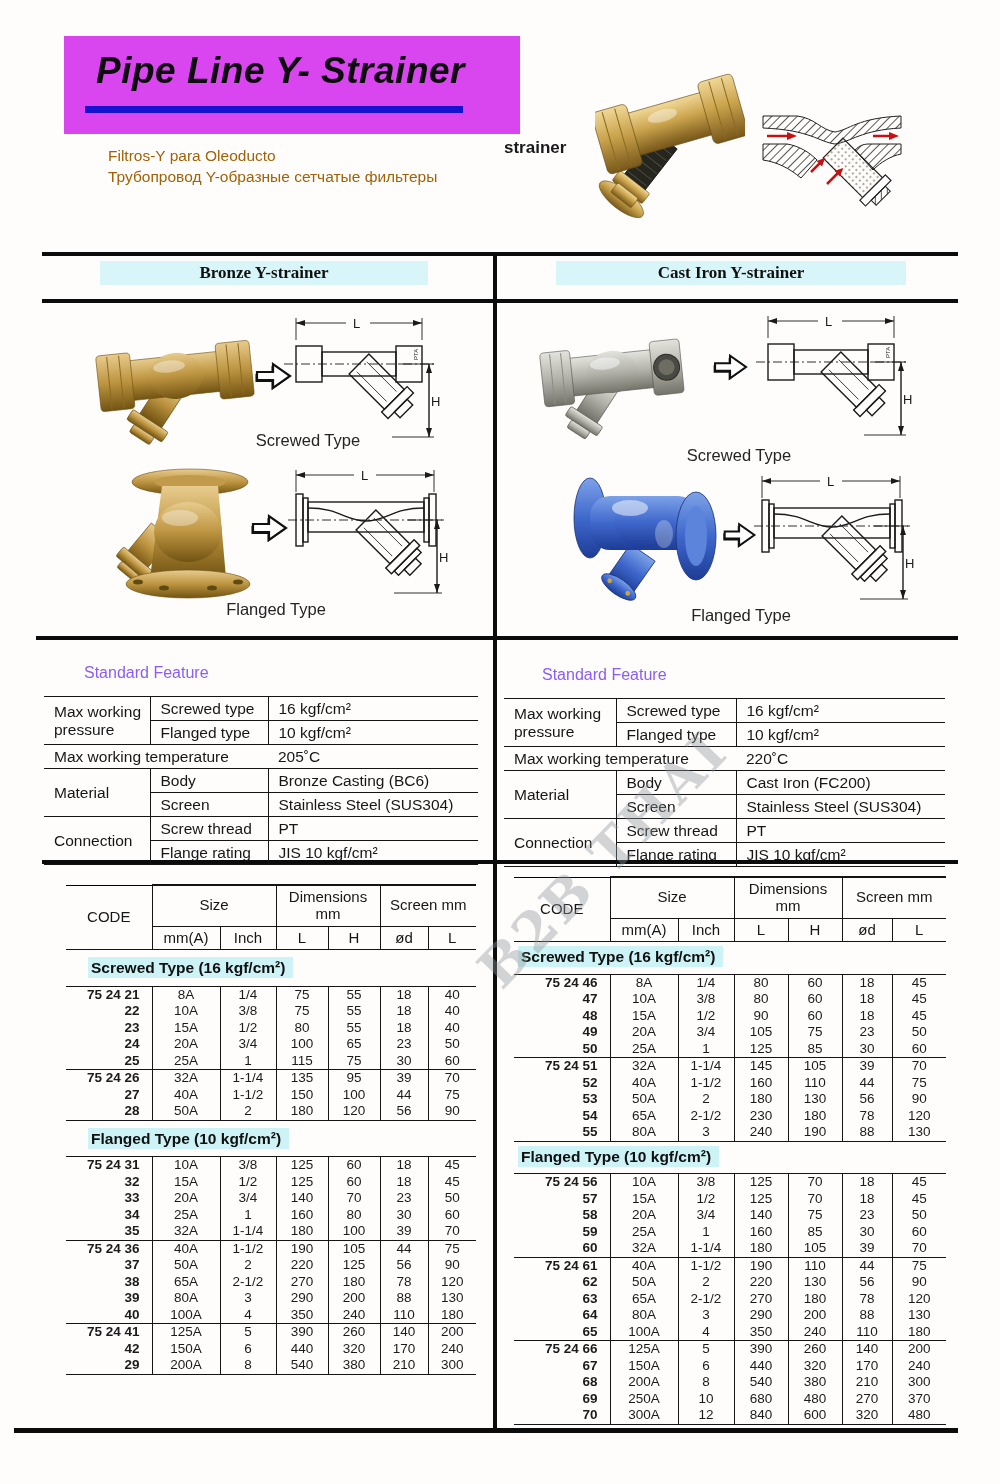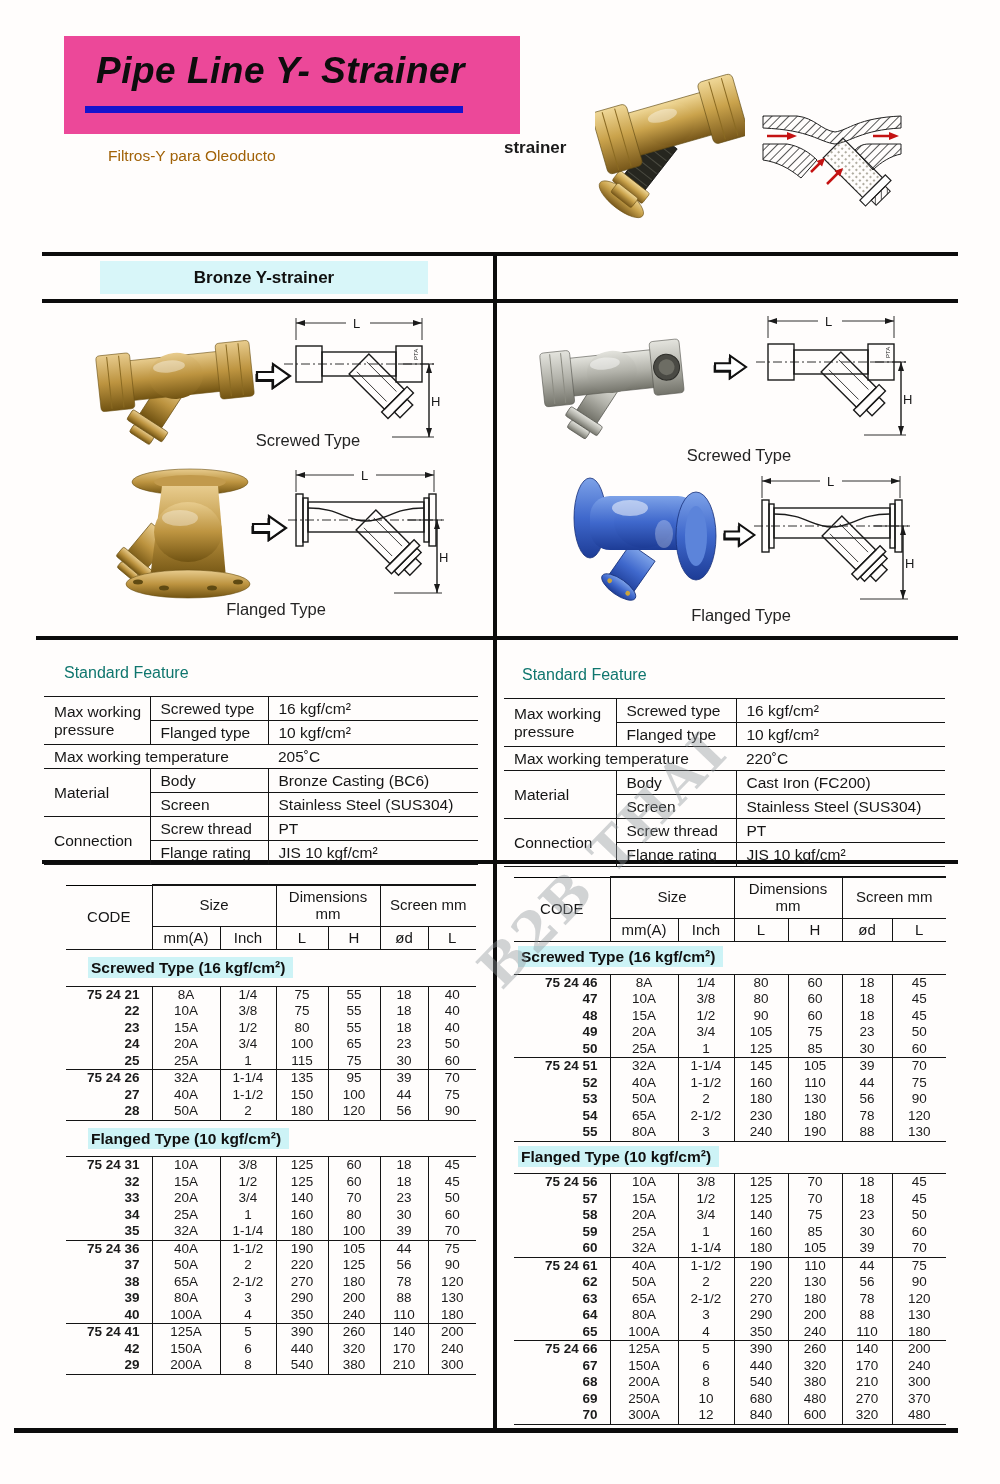--- a/index.html
+++ b/index.html
@@ -3,35 +3,35 @@
 <meta charset="utf-8">
 <style>
   html,body{margin:0;padding:0;background:#e9e9e9;}
   .page{position:relative;width:1000px;height:1484px;margin:0 auto;background:#fffdfc;
         font-family:"Liberation Sans",sans-serif;color:#1a1a1a;overflow:hidden;}
   .abs{position:absolute;}
   .hr{position:absolute;background:#0c0c0c;height:4px;}
   .vdiv{position:absolute;background:#0c0c0c;width:4px;}
 
   
-  .title-box{position:absolute;left:64px;top:36px;width:456px;height:98px;background:#ec4899;}
+  .title-box{position:absolute;left:64px;top:36px;width:456px;height:98px;background:#d946ef;}
   .title{position:absolute;left:32px;top:14px;font-size:37px;font-weight:bold;font-style:italic;
          white-space:nowrap;color:#0d0d0d;letter-spacing:0.5px;}
   .title-underline{position:absolute;left:21px;top:70px;width:378px;height:7px;background:#1513cd;}
   .subtitles{position:absolute;left:108px;top:146px;font-size:15.5px;line-height:20.5px;color:#a16207;}
   .strainer-label{position:absolute;left:504px;top:138px;font-size:17px;font-weight:bold;text-align:center;}
 
   
-  .col-header{position:absolute;height:33px;background:#d8f6f9;display:flex;align-items:center;
-              justify-content:center;font-size:17px;font-weight:bold;color:#101010;}
+  .col-header{position:absolute;height:24px;background:#d8f6f9;display:flex;align-items:center;
+              justify-content:center;font-size:17px;font-weight:bold;color:#101010;font-family:Liberation Serif, serif;}
 
   .type-label{position:absolute;font-size:16.5px;color:#242424;text-align:center;}
 
   
-  .feature-heading{position:absolute;font-size:16px;color:#0f766e;}
+  .feature-heading{position:absolute;font-size:16px;color:#8b5cf6;margin-left:20px;}
   .feature-table{position:absolute;border-collapse:collapse;table-layout:fixed;}
   .feature-table td{font-size:15.5px;padding:1px 4px 1px 10px;height:21px;color:#161616;vertical-align:middle;}
   .bt{border-top:1.5px solid #141414;}
   .bb{border-bottom:1.5px solid #141414;}
   .bl{border-left:1.5px solid #141414;}
 
   
   .data-table{position:absolute;border-collapse:collapse;table-layout:fixed;}
   .data-table th{font-weight:normal;font-size:15px;color:#161616;padding:3px 0;line-height:1.12;}
   .data-table thead th{border-bottom:1.5px solid #141414;}
@@ -58,20 +58,21 @@
 <body>
 
 <div class="page">
 
   <div class="title-box">
     <div class="title">Pipe Line Y- Strainer</div>
     <div class="title-underline"></div>
   </div>
   <div class="subtitles">
     <div>Filtros-Y para Oleoducto</div>
+    <div>Трубопровод Y-образные сетчатые фильтеры</div>
   </div>
   <div class="strainer-label">strainer</div>
 
   <svg class="abs" style="left:595px;top:42px" width="150" height="198" viewBox="0 0 150 198">
     <defs>
       <linearGradient id="brassG" x1="0" y1="0" x2="0" y2="1">
         <stop offset="0" stop-color="#f0d898"></stop>
           <stop offset="0.45" stop-color="#caa34c"></stop>
           <stop offset="1" stop-color="#77571a"></stop>
       </linearGradient>
@@ -134,20 +135,23 @@
 
   <div class="hr" style="left:42px;top:252px;width:916px"></div>
   <div class="hr" style="left:42px;top:299px;width:916px"></div>
   <div class="hr" style="left:36px;top:636px;width:922px"></div>
   <div class="hr" style="left:42px;top:860px;width:916px"></div>
   <div class="hr" style="left:14px;top:1428px;width:944px;height:5px"></div>
   <div class="vdiv" style="left:493px;top:252px;height:1181px"></div>
 
   <div class="col-header" style="left:100px;top:261px;width:328px">
     <span>Bronze Y-strainer</span>
+  </div>
+  <div class="col-header" style="left:556px;top:261px;width:350px">
+    <span>Cast Iron Y-strainer</span>
   </div>
 
   <svg class="abs" style="left:90px;top:318px" width="170" height="134" viewBox="0 0 170 134">
     <defs>
       <linearGradient id="bronzeG" x1="0" y1="0" x2="0" y2="1">
         <stop offset="0" stop-color="#e8cc8e"></stop>
           <stop offset="0.5" stop-color="#bd9440"></stop>
           <stop offset="1" stop-color="#715312"></stop>
       </linearGradient>
     </defs>

